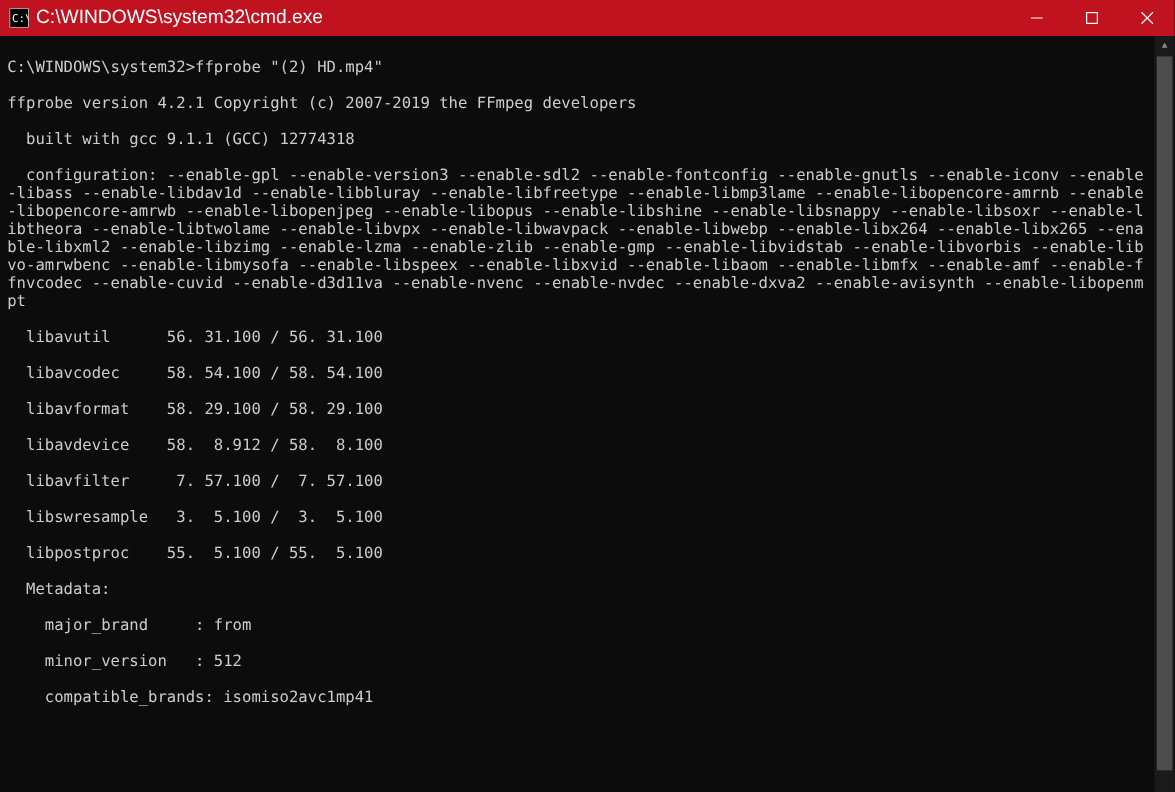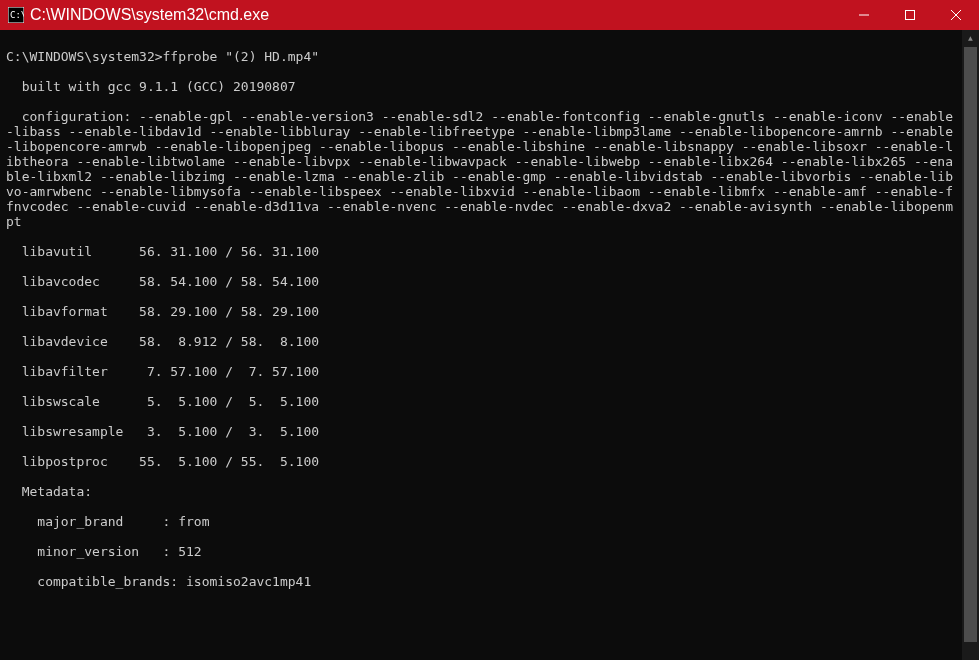--- a/index.html
+++ b/index.html
@@ -46,28 +46,28 @@
         <svg viewBox="0 0 10 10">
             <line x1="0" y1="0" x2="10" y2="10" stroke="#fff" stroke-width="1"></line>
             <line x1="10" y1="0" x2="0" y2="10" stroke="#fff" stroke-width="1"></line>
           </svg>
       </div>
     </div>
   </div>
   <div class="content">
     <div class="terminal">
 <div class="line"><span>C:\WINDOWS\system32&gt;</span><span>ffprobe "(2) HD.mp4"</span></div>
-<div class="line">  built with gcc 9.1.1 (GCC) 20190807</div>
+<div class="line">ffprobe version 4.2.1 Copyright (c) 2007-2019 the FFmpeg developers</div>
+<div class="line">  built with gcc 9.1.1 (GCC) 12774318</div>
 <div class="line">  configuration: --enable-gpl --enable-version3 --enable-sdl2 --enable-fontconfig --enable-gnutls --enable-iconv --enable-libass --enable-libdav1d --enable-libbluray --enable-libfreetype --enable-libmp3lame --enable-libopencore-amrnb --enable-libopencore-amrwb --enable-libopenjpeg --enable-libopus --enable-libshine --enable-libsnappy --enable-libsoxr --enable-libtheora --enable-libtwolame --enable-libvpx --enable-libwavpack --enable-libwebp --enable-libx264 --enable-libx265 --enable-libxml2 --enable-libzimg --enable-lzma --enable-zlib --enable-gmp --enable-libvidstab --enable-libvorbis --enable-libvo-amrwbenc --enable-libmysofa --enable-libspeex --enable-libxvid --enable-libaom --enable-libmfx --enable-amf --enable-ffnvcodec --enable-cuvid --enable-d3d11va --enable-nvenc --enable-nvdec --enable-dxva2 --enable-avisynth --enable-libopenmpt</div>
 <div class="line">  libavutil      56. 31.100 / 56. 31.100</div>
 <div class="line">  libavcodec     58. 54.100 / 58. 54.100</div>
 <div class="line">  libavformat    58. 29.100 / 58. 29.100</div>
 <div class="line">  libavdevice    58.  8.912 / 58.  8.100</div>
 <div class="line">  libavfilter     7. 57.100 /  7. 57.100</div>
-<div class="line">  libswscale      5.  5.100 /  5.  5.100</div>
 <div class="line">  libswresample   3.  5.100 /  3.  5.100</div>
 <div class="line">  libpostproc    55.  5.100 / 55.  5.100</div>
 <div class="line">  Metadata:</div>
 <div class="line">    major_brand     : from</div>
 <div class="line">    minor_version   : 512</div>
 <div class="line">    compatible_brands: isomiso2avc1mp41</div>
 
 
 
 

